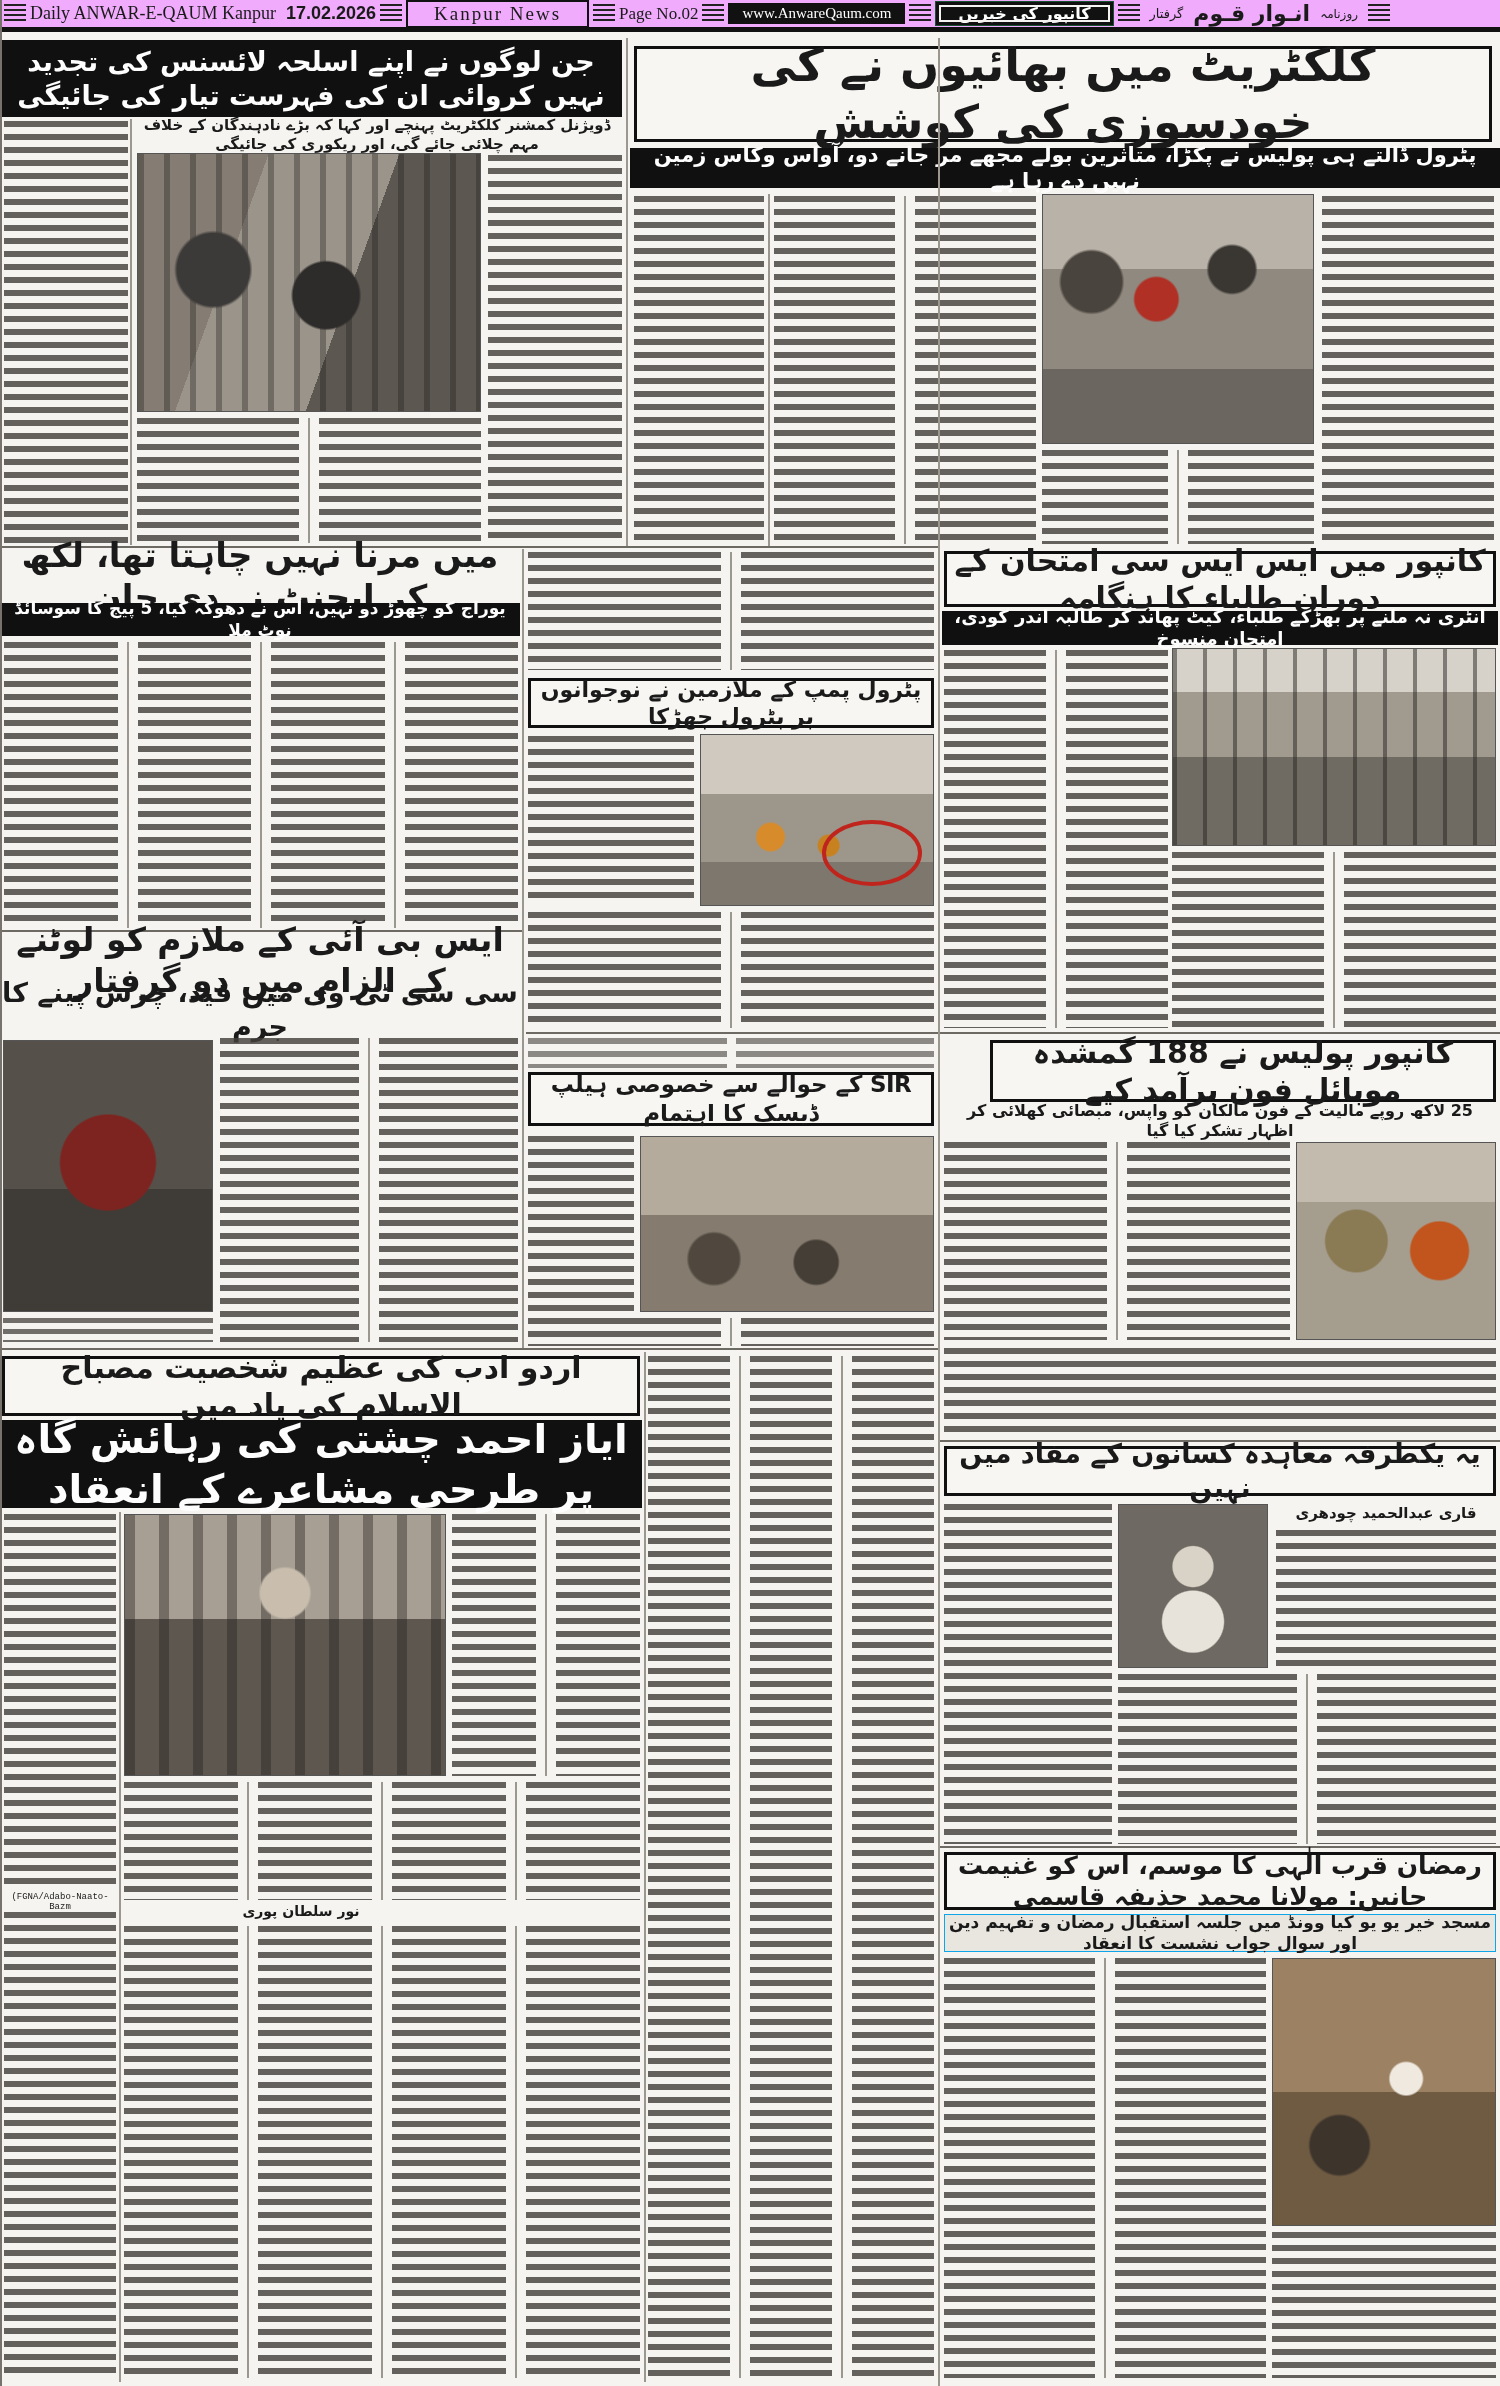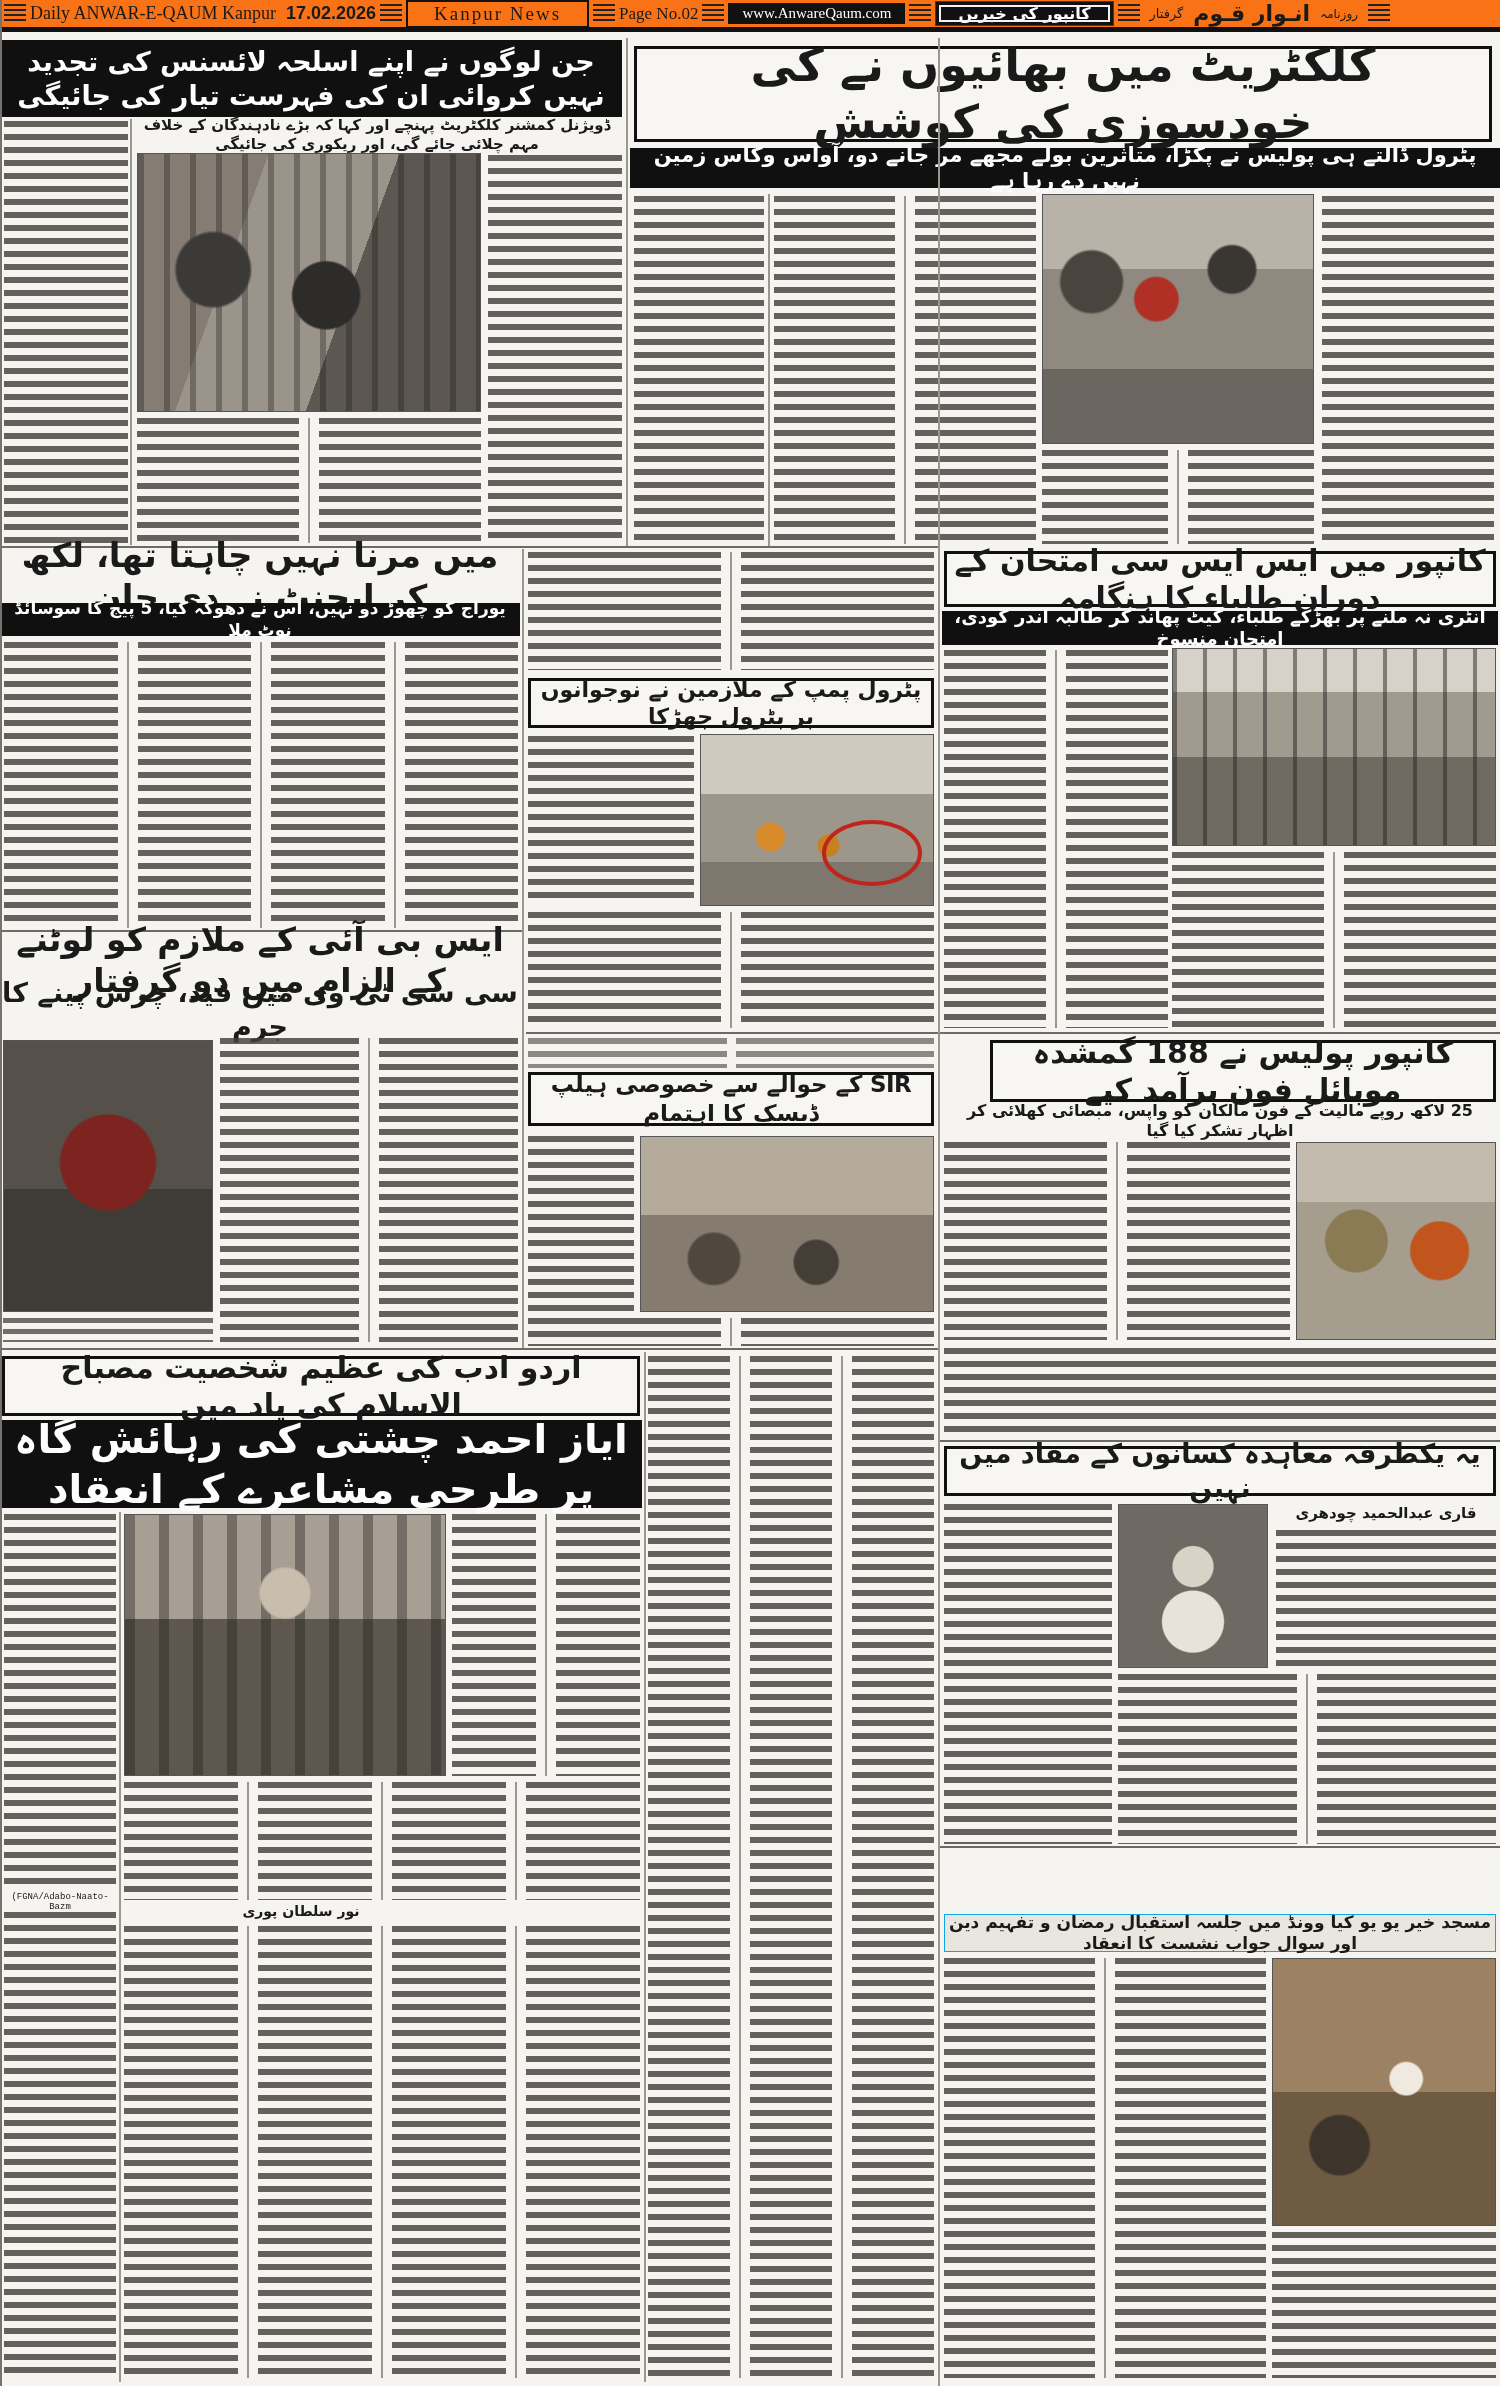--- a/index.html
+++ b/index.html
@@ -18,21 +18,21 @@
   .sim{
     background:repeating-linear-gradient(to bottom,#44413d 0 6px,rgba(0,0,0,0) 6px 13px);
     opacity:.82;
   }
   .sim.light{opacity:.6;}
   .cols{display:flex;gap:9px;}
   .cols .col{flex:1;}
   .vrule{background:#9b978f;width:2px;}
   .hrule{background:#6d6a64;height:2px;}
   
-  #hdr{top:0;left:0;width:1500px;height:32px;background:#f97316;border-bottom:5px solid #111;
+  #hdr{top:0;left:0;width:1500px;height:32px;background:#f0abfc;border-bottom:5px solid #111;
        display:flex;align-items:center;}
   .hatch{width:22px;height:20px;margin:0 4px;
     background:repeating-linear-gradient(to bottom,#222 0 2px,rgba(0,0,0,0) 2px 5px);}
   .hdr-box{border:2px solid #111;padding:0 26px;font-size:19px;letter-spacing:2px;height:24px;
     display:flex;align-items:center;}
   .hdr-black{background:#111;color:#fff;padding:2px 14px;font-size:15px;}
   
   .photo{border:1px solid #555;}
   .ph-collectorate{background:
     radial-gradient(circle at 22% 45%,#3c3a38 0 12%,rgba(0,0,0,0) 13%),
@@ -308,20 +308,23 @@
   </div>
   <div class="abs photo ph-cleric" style="left:1118px;top:1504px;width:150px;height:164px;"></div>
   <div class="abs sim" style="left:1276px;top:1530px;width:220px;height:138px;"></div>
   <div class="abs cols" style="left:1118px;top:1674px;width:378px;height:170px;">
     <div class="col sim"></div>
       <div class="vrule"></div>
       <div class="col sim"></div>
   </div>
 
   <div class="abs hrule" style="left:940px;top:1846px;width:560px;"></div>
+  <div class="abs boxed center urdu hl" style="left:944px;top:1852px;width:552px;height:58px;font-size:25px;">
+    <span>رمضان قرب الٰہی کا موسم، اس کو غنیمت جانیں: مولانا محمد حذیفہ قاسمی</span>
+  </div>
   <div class="abs center urdu hl" style="left:944px;top:1914px;width:552px;height:38px;font-size:17px;background:#e9e6e0;border:1px solid #0ea5e9;">
     <span>مسجد خیر یو یو کیا وونڈ میں جلسہ استقبال رمضان و تفہیم دین اور سوال جواب نشست کا انعقاد</span>
   </div>
   <div class="abs cols" style="left:944px;top:1958px;width:322px;height:420px;">
     <div class="col sim"></div>
       <div class="vrule"></div>
       <div class="col sim"></div>
   </div>
   <div class="abs photo ph-ramadan" style="left:1272px;top:1958px;width:224px;height:268px;"></div>
   <div class="abs sim" style="left:1272px;top:2232px;width:224px;height:146px;"></div>

